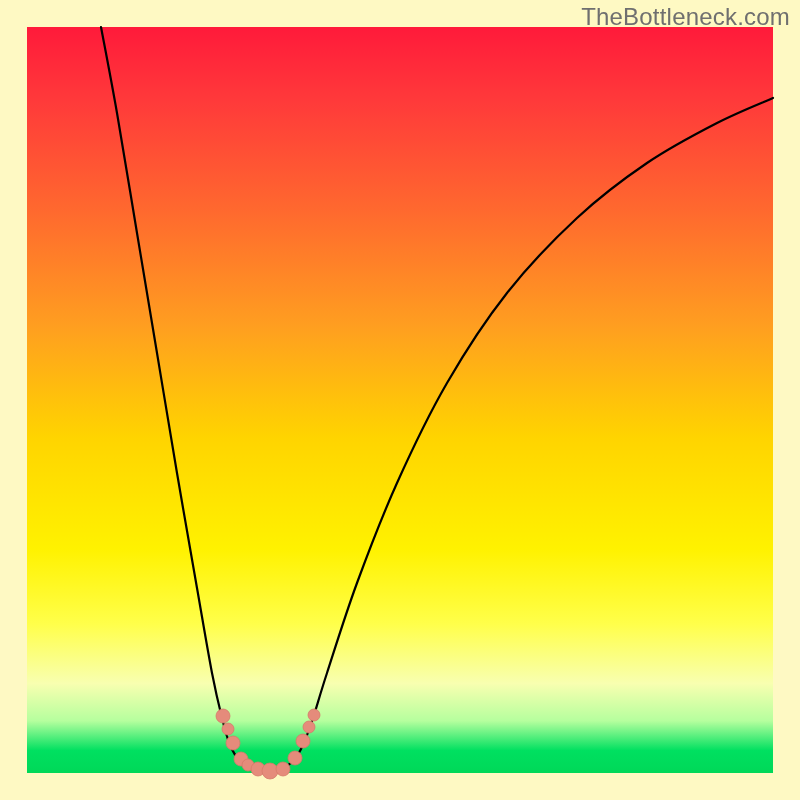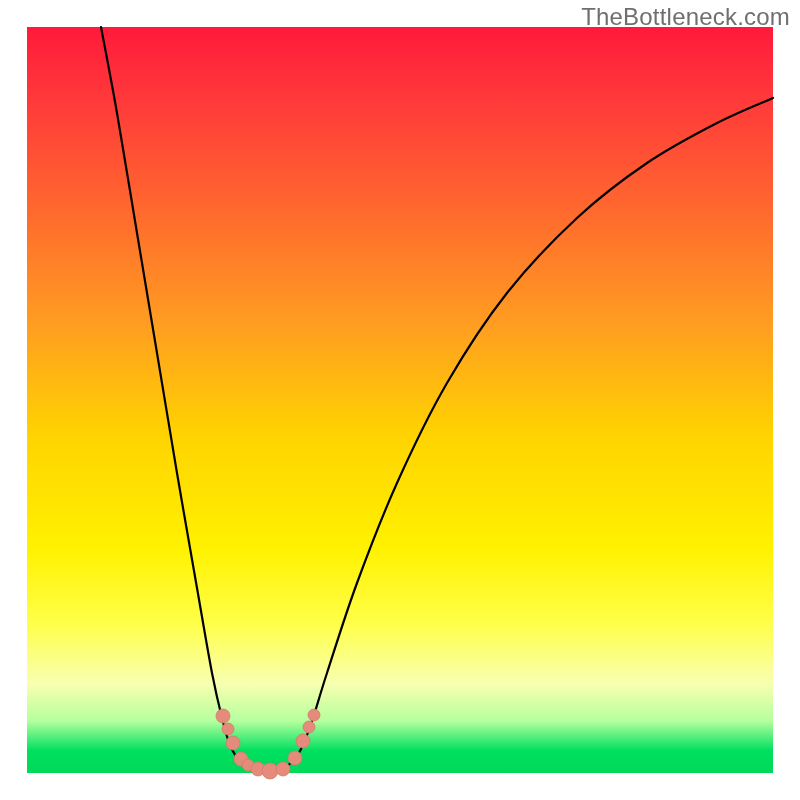--- a/index.html
+++ b/index.html
@@ -10,21 +10,21 @@
     background: #000;
     overflow: hidden;
     font-family: Arial, Helvetica, sans-serif;
   }
   .frame {
     position: absolute;
     left: 0;
     top: 0;
     width: 800px;
     height: 800px;
-    background: #ffffff;
+    background: #fef9c3;
   }
   .plot {
     position: absolute;
     left: 27px;
     top: 27px;
     width: 746px;
     height: 746px;
     background: linear-gradient(
       to bottom,
       #ff1a3a 0%,

